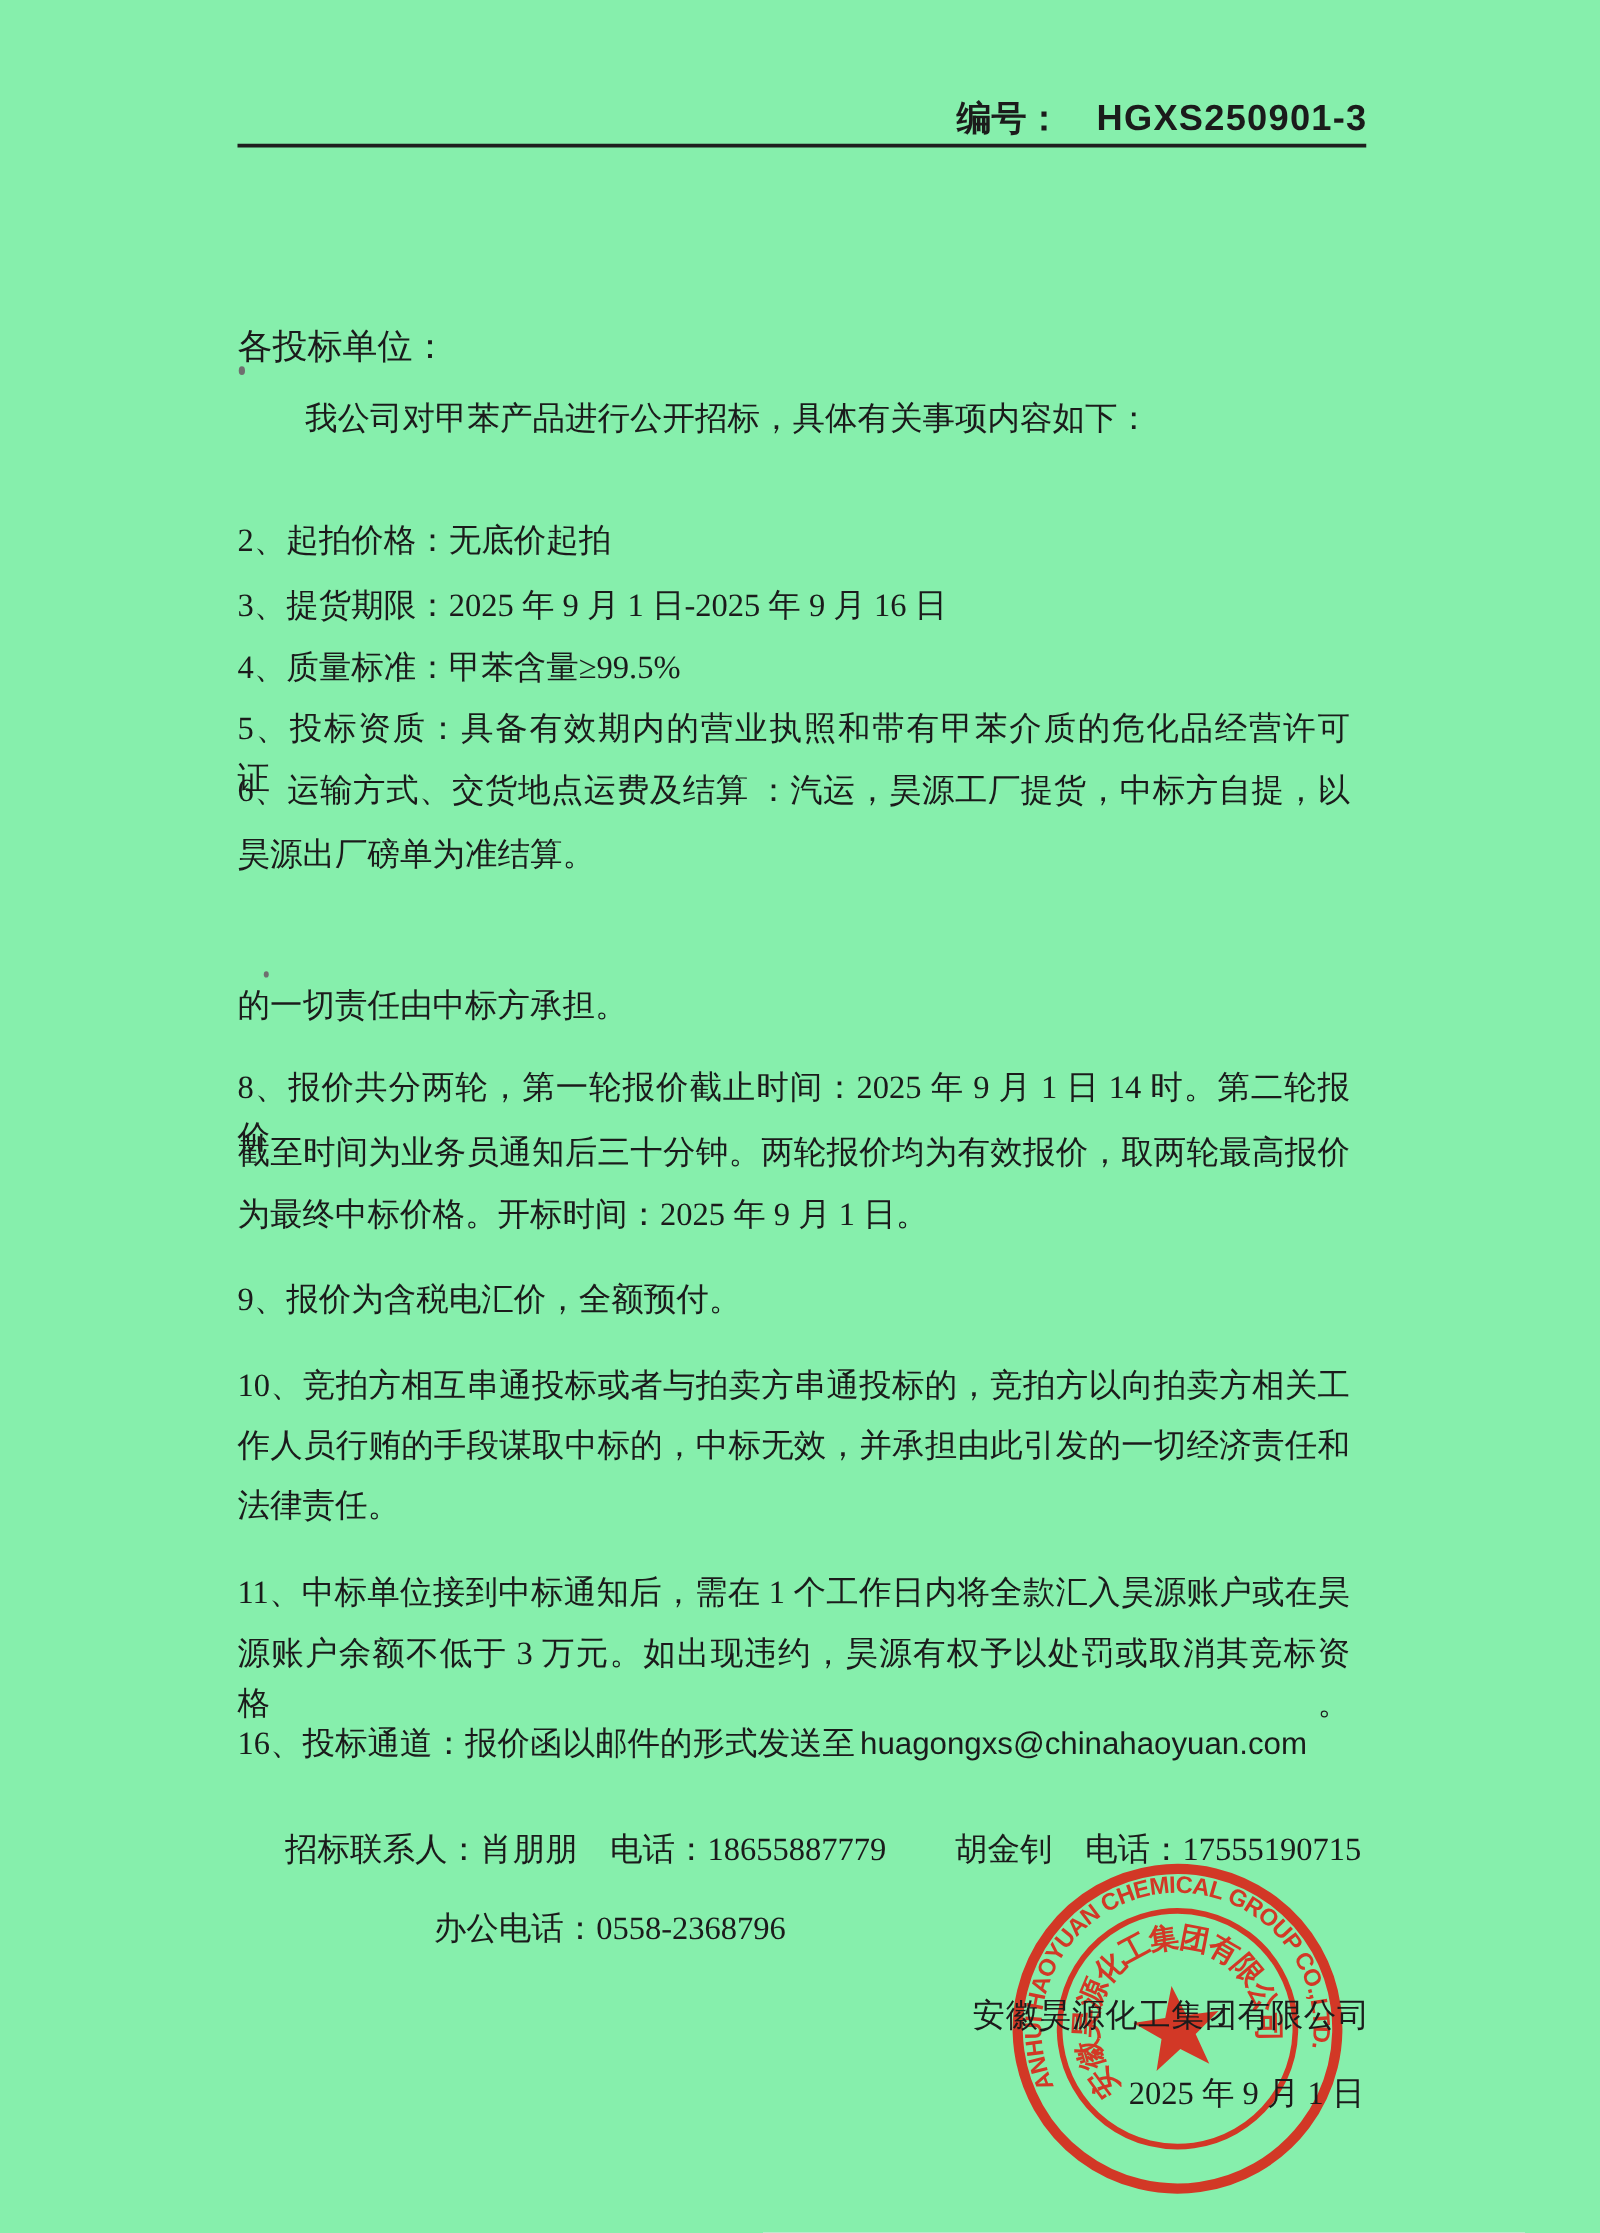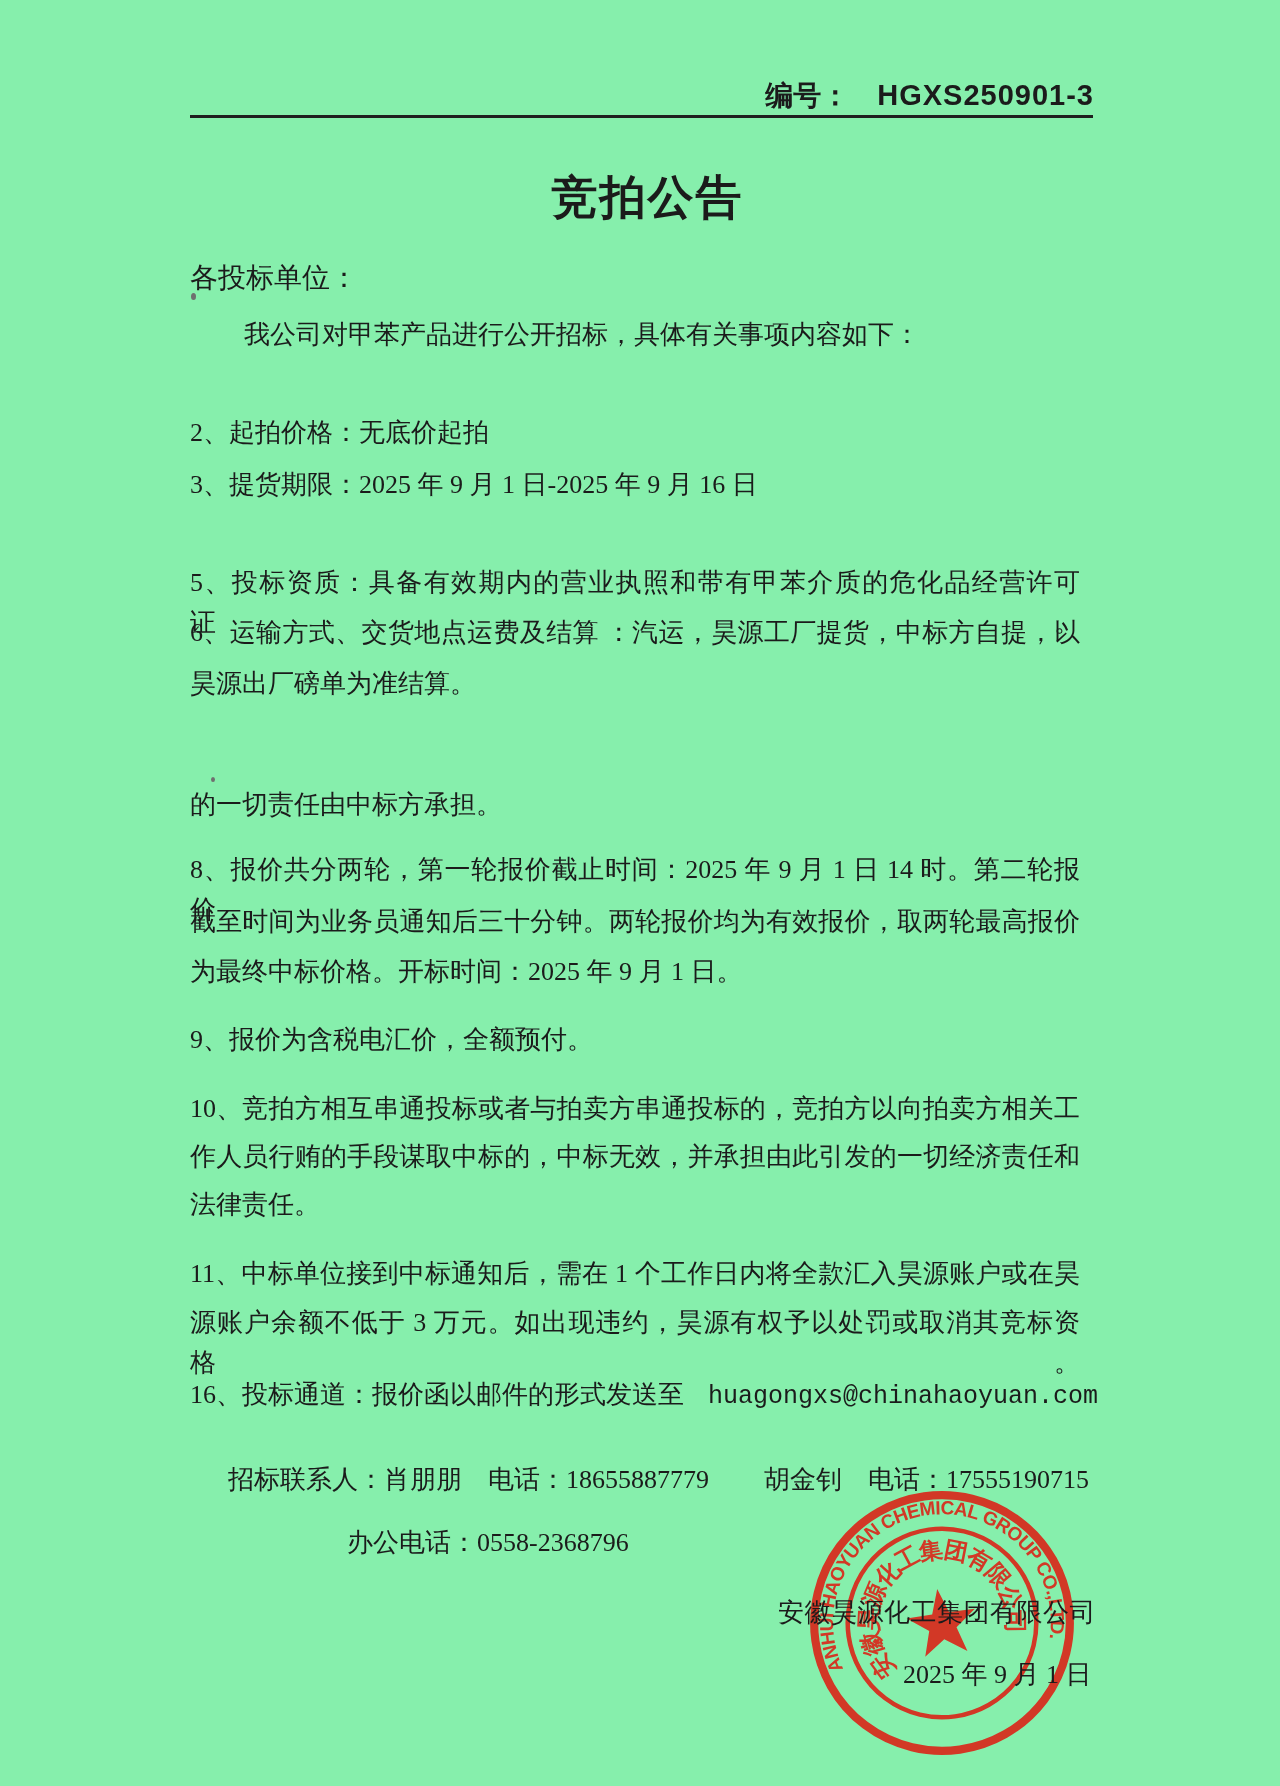--- a/index.html
+++ b/index.html
@@ -32,22 +32,22 @@
   }
   .just{
     white-space:normal;text-align:justify;text-align-last:justify;
     text-justify:inter-character;
   }
   .salutation{font-size:28px;}
   .indent{left:244px;width:836px;}
   .gap38{display:inline-block;width:38px;}
   .gap55{display:inline-block;width:55px;}
   .email{
-    font-family:Liberation Mono, monospace;
-    font-size:25px;margin-left:24px;letter-spacing:0;
+    font-family:Liberation Sans, sans-serif;
+    font-size:25px;margin-left:4px;letter-spacing:0;
   }
   .contacts{left:204px;margin-left:24px;}
   .office{left:347px;}
   .overlay{z-index:3;}
   .company{left:778px;width:330px;letter-spacing:0.5px;}
   .date{left:903px;width:260px;}
   .seal{
     position:absolute;left:806px;top:1487px;width:272px;height:272px;
     z-index:2;transform:rotate(-8deg);opacity:0.92;
   }
@@ -61,29 +61,29 @@
 <body>
 
 <div class="page">
 
   <div class="ref">
     <span>编号：</span><span class="num">HGXS250901-3</span>
   </div>
 
   <div class="rule"></div>
 
-  <div class="title">竞拍公告</div>
 
   <div class="line indent" style="top:315px">我公司对甲苯产品进行公开招标，具体有关事项内容如下：</div>
 
   <div class="line salutation" style="top:258px">各投标单位：</div>
 
 
   <div class="line" style="top:413px">2、起拍价格：无底价起拍</div>
   <div class="line" style="top:465px">3、提货期限：2025 年 9 月 1 日-2025 年 9 月 16 日</div>
+  <div class="line" style="top:514px">4、质量标准：甲苯含量≥99.5%</div>
   <div class="line just" style="top:563px">5、投标资质：具备有效期内的营业执照和带有甲苯介质的危化品经营许可证。</div>
   <div class="line just" style="top:613px">6、运输方式、交货地点运费及结算 ：汽运，昊源工厂提货，中标方自提，以</div>
   <div class="line" style="top:664px">昊源出厂磅单为准结算。</div>
   <div class="line" style="top:785px">的一切责任由中标方承担。</div>
   <div class="line just" style="top:850px">8、报价共分两轮，第一轮报价截止时间：2025 年 9 月 1 日 14 时。第二轮报价</div>
   <div class="line just" style="top:902px">截至时间为业务员通知后三十分钟。两轮报价均为有效报价，取两轮最高报价</div>
   <div class="line" style="top:952px">为最终中标价格。开标时间：2025 年 9 月 1 日。</div>
   <div class="line" style="top:1020px">9、报价为含税电汇价，全额预付。</div>
   <div class="line just" style="top:1089px">10、竞拍方相互串通投标或者与拍卖方串通投标的，竞拍方以向拍卖方相关工</div>
   <div class="line" style="top:1185px">法律责任。</div>

